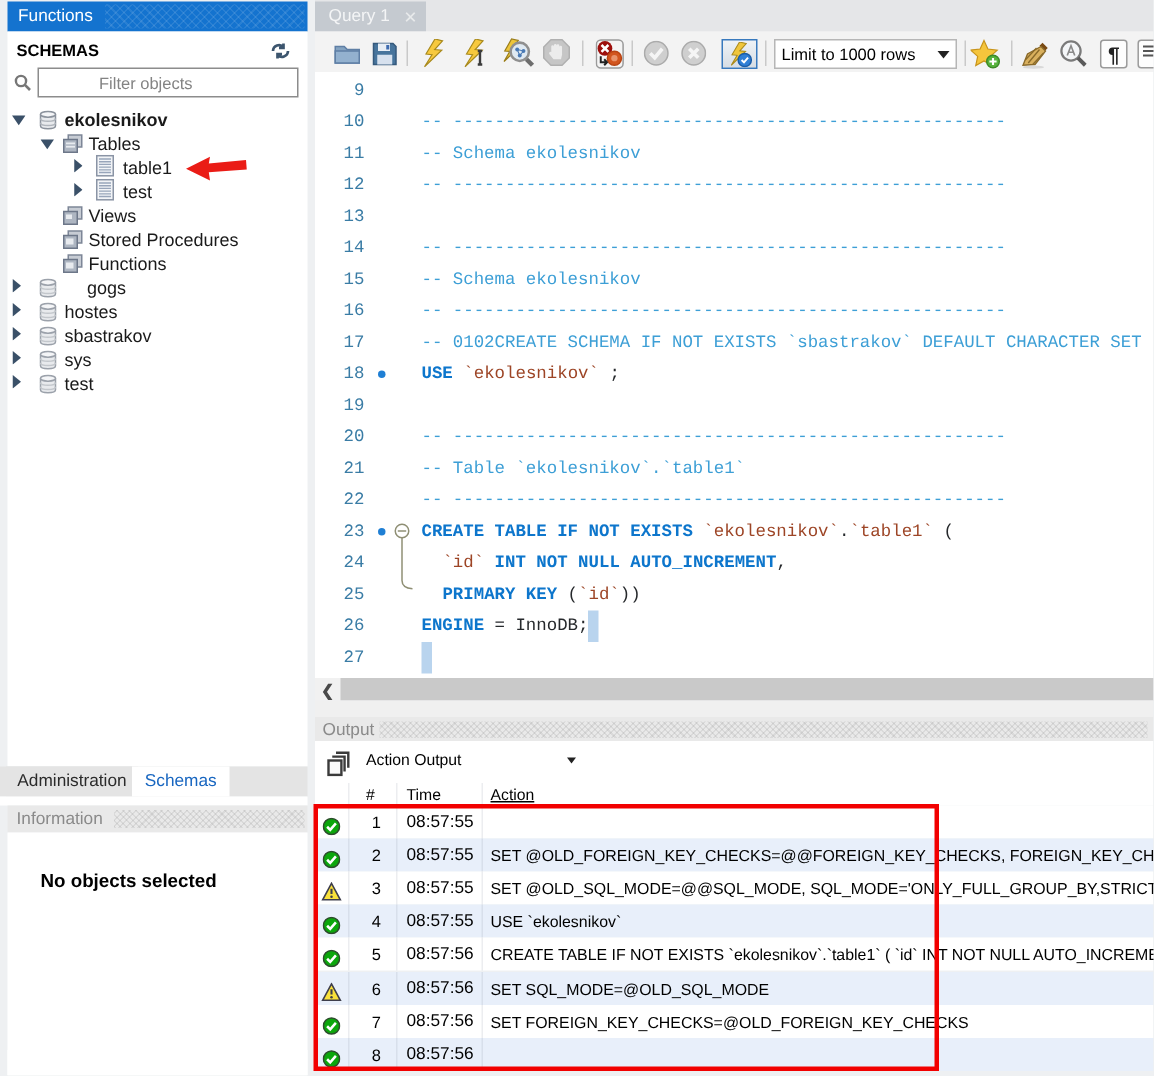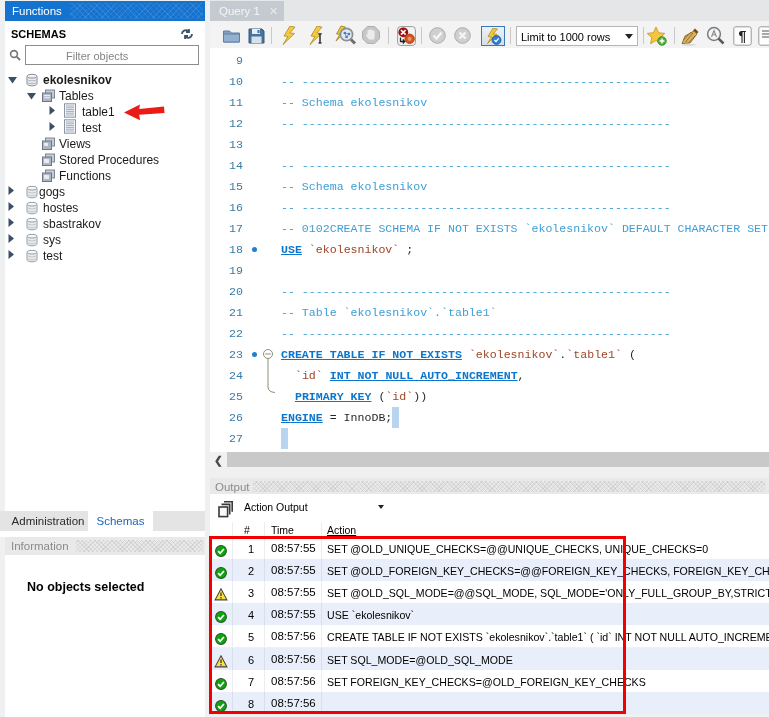--- a/index.html
+++ b/index.html
@@ -6,21 +6,21 @@
 html,body { width:769px; height:717px; overflow:hidden; }
 body { position:relative; background:#eef0f2; font-family:"Liberation Sans", sans-serif; }
 .abs { position:absolute; }
 .dots { background-image:
   repeating-linear-gradient(45deg, rgba(130,130,130,.15) 0 1px, transparent 1px 3px),
   repeating-linear-gradient(-45deg, rgba(130,130,130,.15) 0 1px, transparent 1px 3px); }
 .dotsw { background-image:
   repeating-linear-gradient(45deg, rgba(255,255,255,.09) 0 1px, transparent 1px 4px),
   repeating-linear-gradient(-45deg, rgba(255,255,255,.09) 0 1px, transparent 1px 4px); }
 .mono { font-family:"Liberation Mono", monospace; font-size:11.6px; line-height:21px; white-space:pre; }
-.kw { color:#0d76cc; font-weight:bold;text-decoration:underline; }
+.kw { color:#0d76cc; font-weight:bold; }
 .cm { color:#3d9fd6; }
 .id { color:#9d4526; }
 .treerow { position:absolute; height:16px; font-size:12px; color:#1a1a1a; line-height:16px; }
 .orow { position:absolute; left:210px; width:559px; height:22px; font-size:11px; color:#000; }
 .orow .num { position:absolute; left:22px; width:22px; text-align:right; top:5.5px; }
 .orow .tim { position:absolute; left:61px; top:5px; font-size:11.5px; }
 .orow .act { position:absolute; left:117px; top:5.5px; white-space:nowrap; font-size:10.6px; }
 .colsep { position:absolute; top:0; bottom:0; width:1px; background:rgba(120,130,150,.14); }
 </style>
 </head>
@@ -106,21 +106,21 @@
 <div class="treerow" style="left:59px;top:168px;">Functions</div>
 
 <svg class="abs" style="left:8px;top:186px" width="6" height="9" viewBox="0 0 6 9">
     <path d="M0.5 0 L6 4.5 L0.5 9 Z" fill="#3a5068"></path>
   </svg>
 <svg class="abs" style="left:25px;top:185px" width="14" height="14" viewBox="0 0 14 14">
  <path d="M2 3.2 v7.6 c0 1.2 2.2 2 5 2 s5-.8 5-2 V3.2" fill="#e8eaed" stroke="#9ba1aa" stroke-width="1"></path>
  <ellipse cx="7" cy="3.2" rx="5" ry="1.9" fill="#f4f5f7" stroke="#9ba1aa" stroke-width="1"></ellipse>
  <path d="M2 6 c0 1.1 2.2 1.9 5 1.9 s5-.8 5-1.9 M2 8.8 c0 1.1 2.2 1.9 5 1.9 s5-.8 5-1.9" fill="none" stroke="#c3c7cc" stroke-width="1"></path>
 </svg>
-<div class="treerow" style="left:39px;top:184px;text-align:center;">gogs</div>
+<div class="treerow" style="left:58px;top:184px;text-align:center;">gogs</div>
 
 <svg class="abs" style="left:8px;top:202px" width="6" height="9" viewBox="0 0 6 9">
     <path d="M0.5 0 L6 4.5 L0.5 9 Z" fill="#3a5068"></path>
   </svg>
 <svg class="abs" style="left:25px;top:201px" width="14" height="14" viewBox="0 0 14 14">
  <path d="M2 3.2 v7.6 c0 1.2 2.2 2 5 2 s5-.8 5-2 V3.2" fill="#e8eaed" stroke="#9ba1aa" stroke-width="1"></path>
  <ellipse cx="7" cy="3.2" rx="5" ry="1.9" fill="#f4f5f7" stroke="#9ba1aa" stroke-width="1"></ellipse>
  <path d="M2 6 c0 1.1 2.2 1.9 5 1.9 s5-.8 5-1.9 M2 8.8 c0 1.1 2.2 1.9 5 1.9 s5-.8 5-1.9" fill="none" stroke="#c3c7cc" stroke-width="1"></path>
 </svg>
 <div class="treerow" style="left:43px;top:200px;">hostes</div>
@@ -298,21 +298,21 @@
 <div class="abs" style="left:182px;top:359px;width:7px;height:21px;background:#b9d4ee;"></div>
 <div class="abs" style="left:71px;top:380px;width:7px;height:21px;background:#b9d4ee;"></div>
 <div class="mono abs" style="left:71px;top:2px;color:#26292c;">
 <span class="cm">-- -----------------------------------------------------</span>
 <span class="cm">-- Schema ekolesnikov</span>
 <span class="cm">-- -----------------------------------------------------</span>
 
 <span class="cm">-- -----------------------------------------------------</span>
 <span class="cm">-- Schema ekolesnikov</span>
 <span class="cm">-- -----------------------------------------------------</span>
-<span class="cm">-- 0102CREATE SCHEMA IF NOT EXISTS `ekolesnikov` DEFAULT CHARACTER SET</span>
+<span class="cm">-- 0102CREATE SCHEMA IF NOT EXISTS `sbastrakov` DEFAULT CHARACTER SET</span>
 <span class="kw">USE</span> <span class="id">`ekolesnikov`</span> ;
 
 <span class="cm">-- -----------------------------------------------------</span>
 <span class="cm">-- Table `ekolesnikov`.`table1`</span>
 <span class="cm">-- -----------------------------------------------------</span>
 <span class="kw">CREATE TABLE IF NOT EXISTS</span> <span class="id">`ekolesnikov`</span>.<span class="id">`table1`</span> (
   <span class="id">`id`</span> <span class="kw">INT NOT NULL AUTO_INCREMENT</span>,
   <span class="kw">PRIMARY KEY</span> (<span class="id">`id`</span>))
 <span class="kw">ENGINE</span> = InnoDB;</div>
 <div class="abs" style="left:42px;top:199px;width:5px;height:5px;border-radius:50%;background:#1f7fd4;"></div>
@@ -353,21 +353,20 @@
 </div>
 
 <div id="orows">
 <div class="orow" style="top:537px;background:#fff;">
  <svg style="position:absolute;left:5px;top:8px" width="12" height="12" viewBox="0 0 14 14">
         <circle cx="7" cy="7" r="6.3" fill="#0ca60c" stroke="#2d4d2d" stroke-width="1.2"></circle>
         <path d="M3.6 7.2 L6 9.6 L10.4 4.6" fill="none" stroke="#fff" stroke-width="2"></path>
       </svg>
  <div class="num">1</div>
       <div class="tim">08:57:55</div>
-      <div class="act">SET @OLD_UNIQUE_CHECKS=@@UNIQUE_CHECKS, UNIQUE_CHECKS=0</div>
  <div class="colsep" style="left:22px"></div>
       <div class="colsep" style="left:54px"></div>
       <div class="colsep" style="left:111px"></div>
 </div>
 <div class="orow" style="top:559px;background:#e8effa;">
  <svg style="position:absolute;left:5px;top:8px" width="12" height="12" viewBox="0 0 14 14">
         <circle cx="7" cy="7" r="6.3" fill="#0ca60c" stroke="#2d4d2d" stroke-width="1.2"></circle>
         <path d="M3.6 7.2 L6 9.6 L10.4 4.6" fill="none" stroke="#fff" stroke-width="2"></path>
       </svg>
  <div class="num">2</div>

